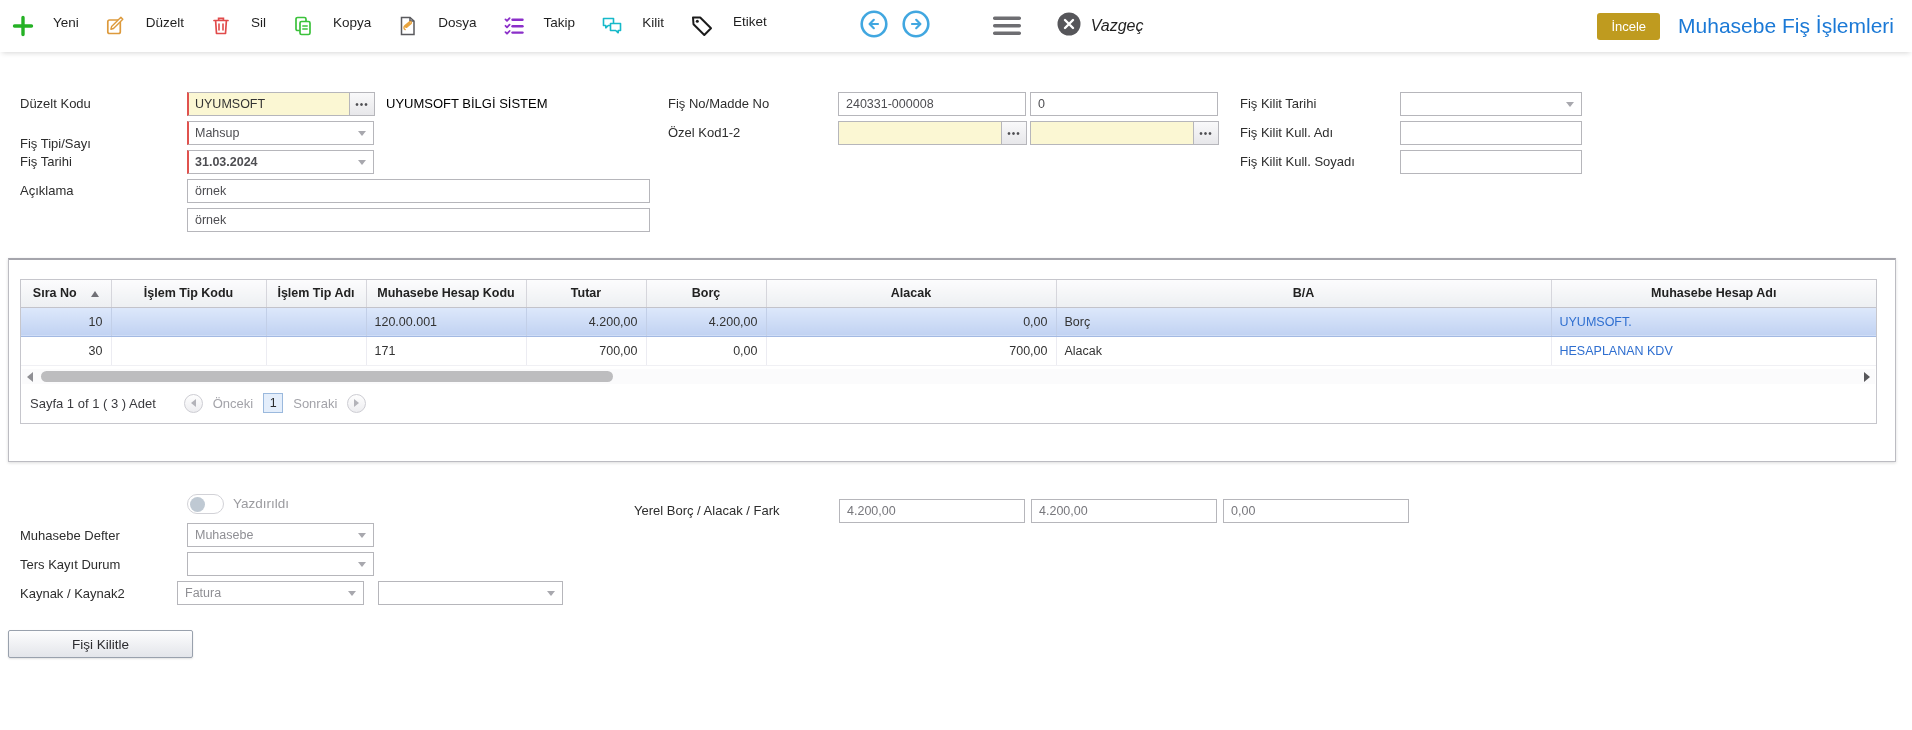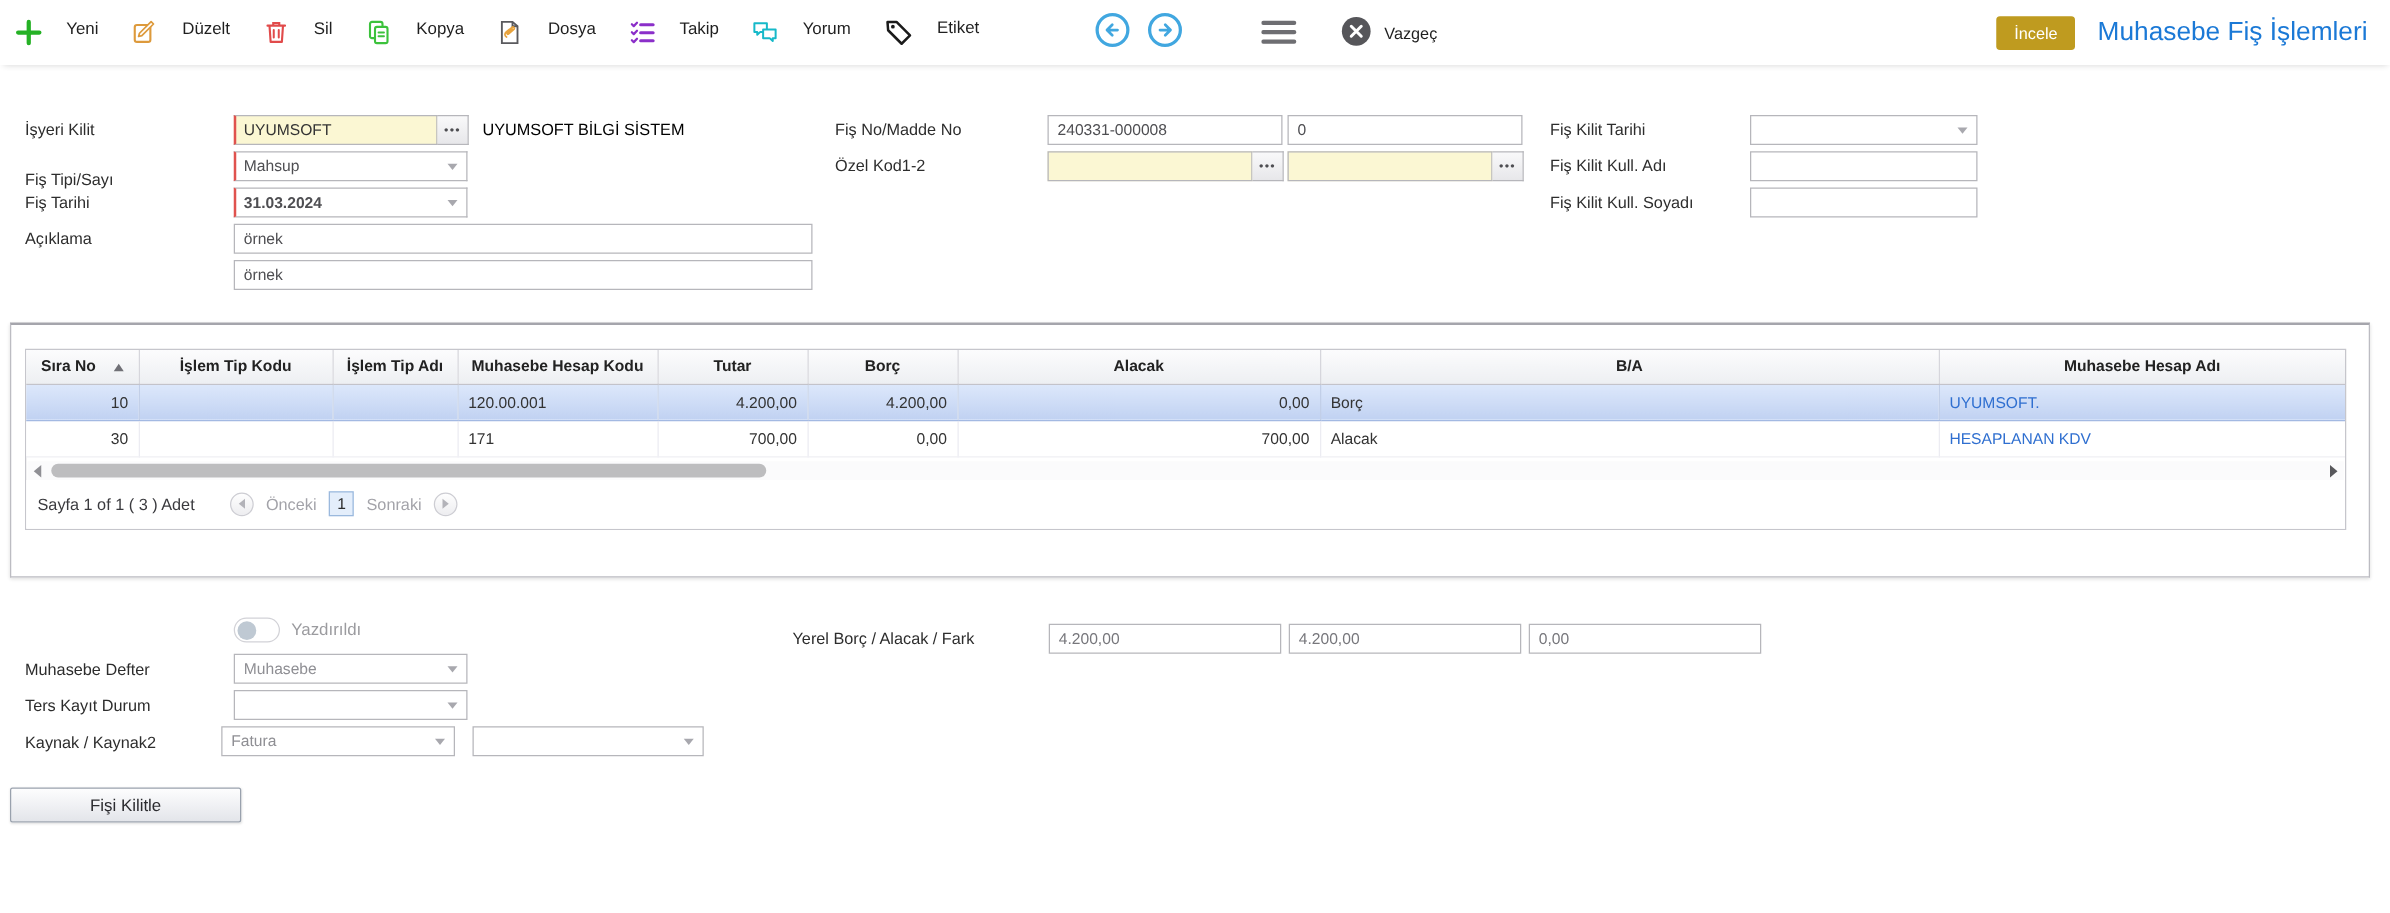--- a/index.html
+++ b/index.html
@@ -9,21 +9,21 @@
   
   .toolbar { position:absolute; top:0; left:0; width:100%; height:52px;
              display:flex; align-items:center; padding:0 12px; background:#fff;
              box-shadow:0 3px 5px -2px rgba(0,0,0,.16); z-index:5; }
   .tb-item { display:flex; gap:19px; margin-right:26px; cursor:pointer;
              font-size:13.5px; color:#1f1f1f; white-space:nowrap; }
   .tb-item svg { display:block; }
   .nav-group { display:flex; align-items:center; gap:12px; margin-left:66px; }
   .menu-btn { margin-left:62px; cursor:pointer; display:flex; align-items:center; }
   .cancel-btn { margin-left:32px; display:flex; align-items:center; gap:8px; cursor:pointer;
-                font-size:13px; color:#1f1f1f; }
+                font-size:16px; color:#1f1f1f;font-style:italic; }
   .tb-right { margin-left:auto; display:flex; align-items:center; gap:18px; padding-right:6px; }
   .incele-btn { background:#bf9b1f; color:#fff; border:none; font-size:13px;
                 padding:6px 14px; border-radius:3px; cursor:pointer; font-family:inherit; }
   .page-title { color:#1b79d6; font-size:21px; font-weight:400; white-space:nowrap; }
 
   
   .form-area { position:absolute; top:56px; left:0; width:100%; height:198px; }
   .flabel { position:absolute; font-size:13px; color:#2d2d2d; line-height:24px; white-space:nowrap; }
   .box { position:absolute; height:24px; border:1px solid #b6b6bb; background:#fff;
          font-size:12.5px; color:#4e4e52; display:flex; align-items:center;
@@ -169,21 +169,21 @@
       <span>Takip</span>
     </div>
 
     <div class="tb-item">
       <span>
           <svg width="22" height="22" viewBox="0 0 22 22">
             <path d="M2.5 3.5h10v7H7.3L4.8 12.8v-2.3H2.5z" fill="#fff" stroke="#16b9c9" stroke-width="1.6" stroke-linejoin="round"></path>
             <path d="M9.5 8.5h10v7h-2.3v2.3l-2.5-2.3H9.5z" fill="#fff" stroke="#16b9c9" stroke-width="1.6" stroke-linejoin="round"></path>
           </svg>
         </span>
-      <span>Yorum</span>
+      <span>Kilit</span>
     </div>
 
     <div class="tb-item">
       <span>
           <svg width="24" height="24" viewBox="0 0 24 24">
             <path d="M3 3.5h7.2L21 14.3l-6.7 6.7L3.5 10.2z" fill="none" stroke="#1b1b1b" stroke-width="2" stroke-linejoin="round"></path>
             <circle cx="7.3" cy="7.3" r="1.5" fill="#1b1b1b"></circle>
           </svg>
         </span>
       <span>Etiket</span>
@@ -219,21 +219,21 @@
     </div>
 
     <div class="tb-right">
       <button class="incele-btn">İncele</button>
       <div class="page-title">Muhasebe Fiş İşlemleri</div>
     </div>
   </header>
 
   <section class="form-area">
 
-    <div class="flabel" style="left:20px; top:36px;">İşyeri Kilit</div>
+    <div class="flabel" style="left:20px; top:36px;">Düzelt Kodu</div>
     <div class="box req yellow" style="left:187px; top:36px; width:163px; color:#333;">
         <span>UYUMSOFT</span>
       </div>
     <div class="dots" style="left:350px; top:36px;">•••</div>
     <div class="static-text" style="left:386px; top:36px;">UYUMSOFT BİLGİ SİSTEM</div>
 
     <div class="flabel" style="left:20px; top:76px;">Fiş Tipi/Sayı</div>
     <div class="box req" style="left:187px; top:65px; width:187px;">
         <span>Mahsup</span>
         <span class="caret"></span>

